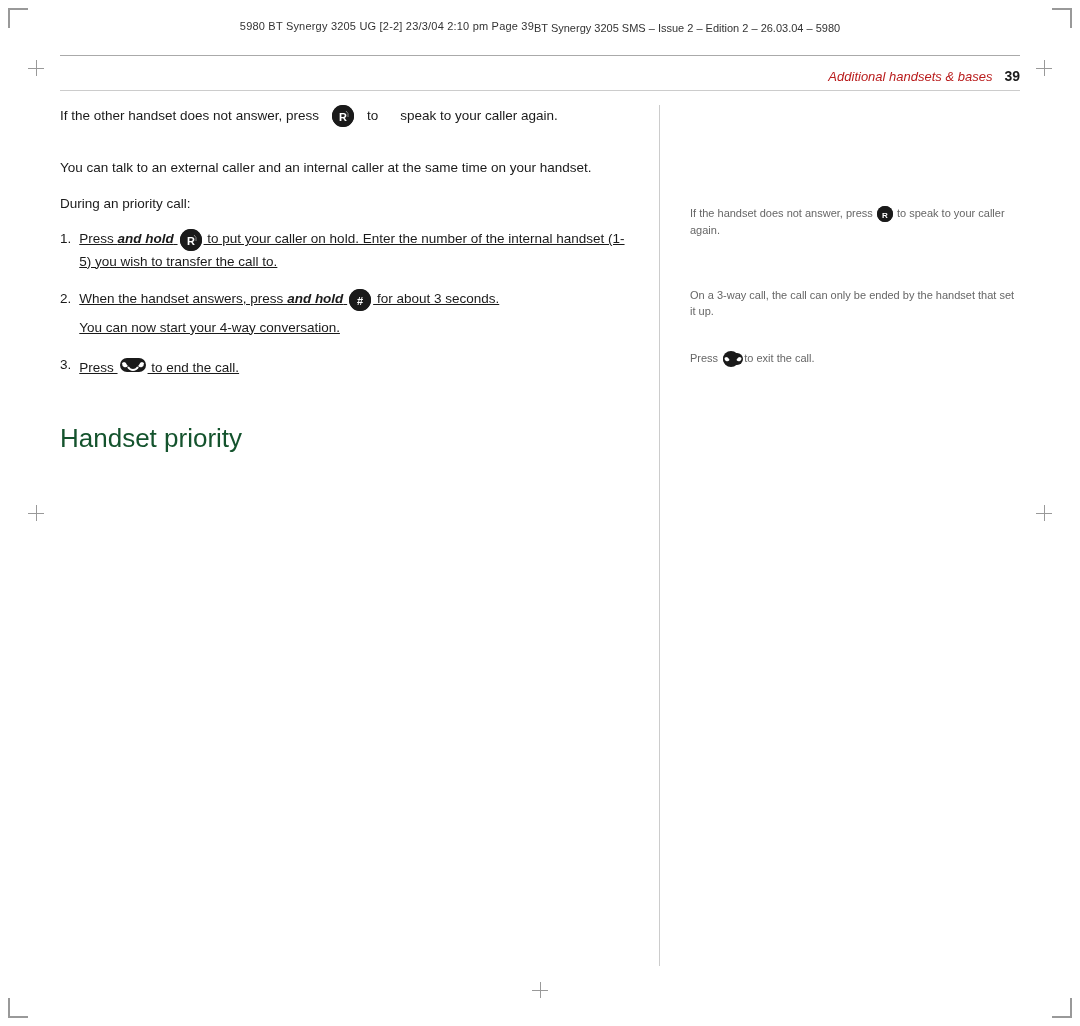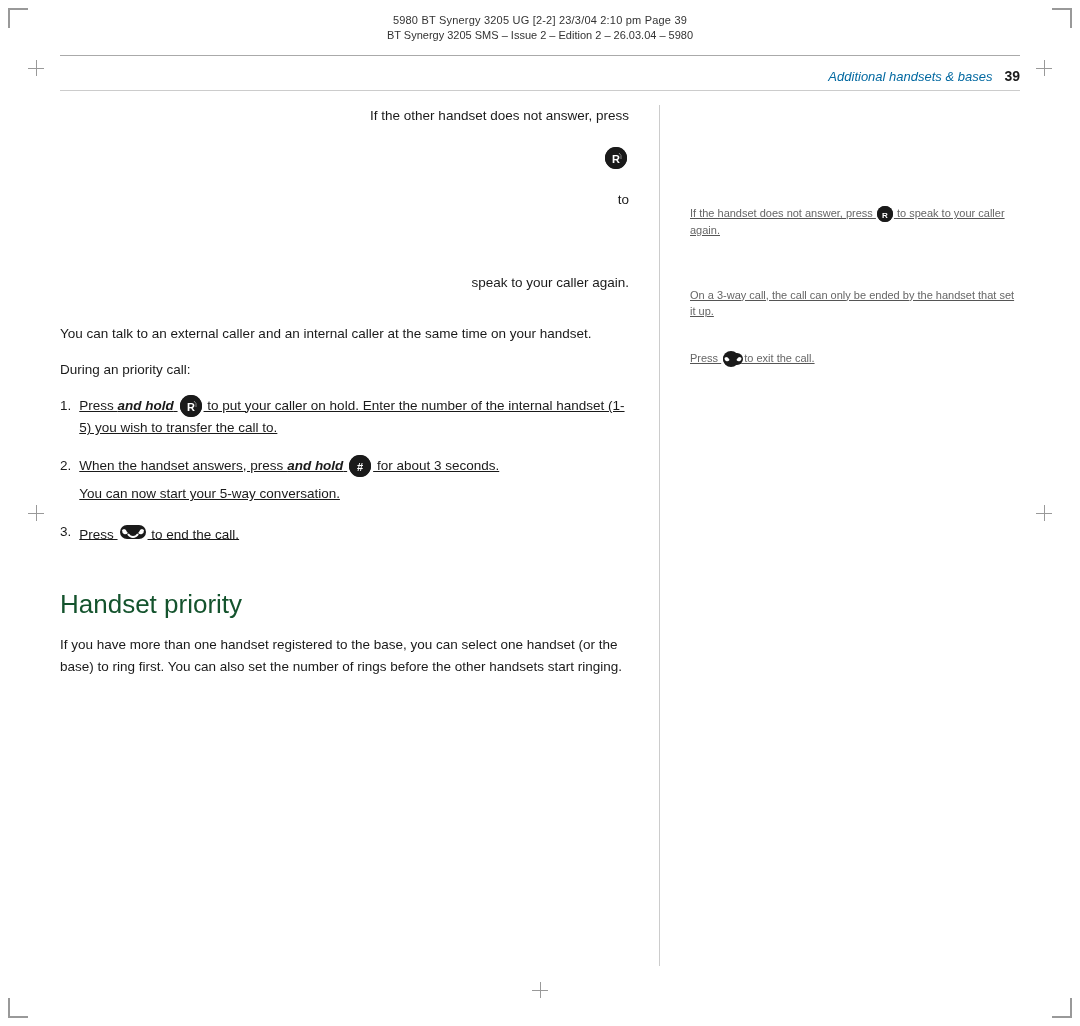--- a/index.html
+++ b/index.html
@@ -16,21 +16,21 @@
     }
 
     
     .page-header {
       position: absolute;
       top: 0;
       left: 0;
       right: 0;
       height: 55px;
       display: flex;
-      flex-direction: column;
+      flex-direction: row;
       align-items: center;
       justify-content: center;
       border-bottom: none;
     }
 
     .header-top-line {
       font-size: 11px;
       color: #333;
       letter-spacing: 0.2px;
       margin-bottom: 3px;
@@ -56,21 +56,21 @@
       position: absolute;
       top: 68px;
       right: 60px;
       display: flex;
       align-items: center;
       gap: 12px;
     }
 
     .section-title {
       font-size: 13px;
-      color: #0369a1;
+      color: #b91c1c;
       font-style: italic;
     }
 
     .page-number {
       font-size: 14px;
       color: #1a1a1a;
       font-weight: bold;
     }
 
     
@@ -109,24 +109,23 @@
       color: #555;
       line-height: 1.5;
     }
 
     
     .intro-paragraph {
       font-size: 13.5px;
       line-height: 1.6;
       margin-bottom: 30px;
       display: flex;
-      align-items: flex-end;
+      align-items: flex-start;
       flex-wrap: wrap;
-      gap: 20px;
-      flex-direction: column;
+      gap: 11px;
     }
 
     
     .btn-icon {
       display: inline-flex;
       align-items: center;
       justify-content: center;
       width: 22px;
       height: 22px;
       border-radius: 50%;
@@ -189,21 +188,20 @@
       color: #14532d;
       font-weight: normal;
       margin-top: 40px;
       margin-bottom: 14px;
       line-height: 1.2;
     }
 
     
     .right-note {
       margin-bottom: 30px;
-      text-decoration: underline;
     }
 
     .right-note p {
       font-size: 11px;
       color: #666;
       line-height: 1.5;
     }
 
     
     .small-btn-icon {
@@ -369,21 +367,21 @@
           <span class="list-number">2.</span>
           <span class="list-content">
             When the handset answers, press <strong><em>and hold</em></strong>
             <span class="btn-icon">
               <svg width="22" height="22" viewBox="0 0 22 22">
                 <circle cx="11" cy="11" r="11" fill="#1a1a1a"></circle>
                 <text x="11" y="15.5" text-anchor="middle" fill="white" font-size="11" font-weight="bold" font-family="Arial">#</text>
               </svg>
             </span>
             for about 3 seconds.
-            <div class="sub-note">You can now start your 5-way conversation.</div>
+            <div class="sub-note">You can now start your 4-way conversation.</div>
           </span>
         </li>
 
         <li>
           <span class="list-number">3.</span>
           <span class="list-content">
             Press
             <span class="phone-svg">
               <svg width="26" height="22" viewBox="0 0 26 22">
                 <rect x="0" y="4" width="26" height="14" rx="7" fill="#1a1a1a"></rect>
@@ -393,21 +391,20 @@
               </svg>
             </span>
             to end the call.
           </span>
         </li>
       </ol>
     </div>
 
     <div class="handset-priority">
       <h2 class="section-heading">Handset priority</h2>
-      <p class="body-text">If you have more than one handset registered to the base, you can select one handset (or the base) to ring first. You can also set the number of rings before the other handsets start ringing.</p>
     </div>
 
   </div>
 
   <div class="right-column">
 
     <div class="right-note" style="margin-top: 100px;">
       <p>
         If the handset does not answer, press
         <span class="small-btn-icon">

